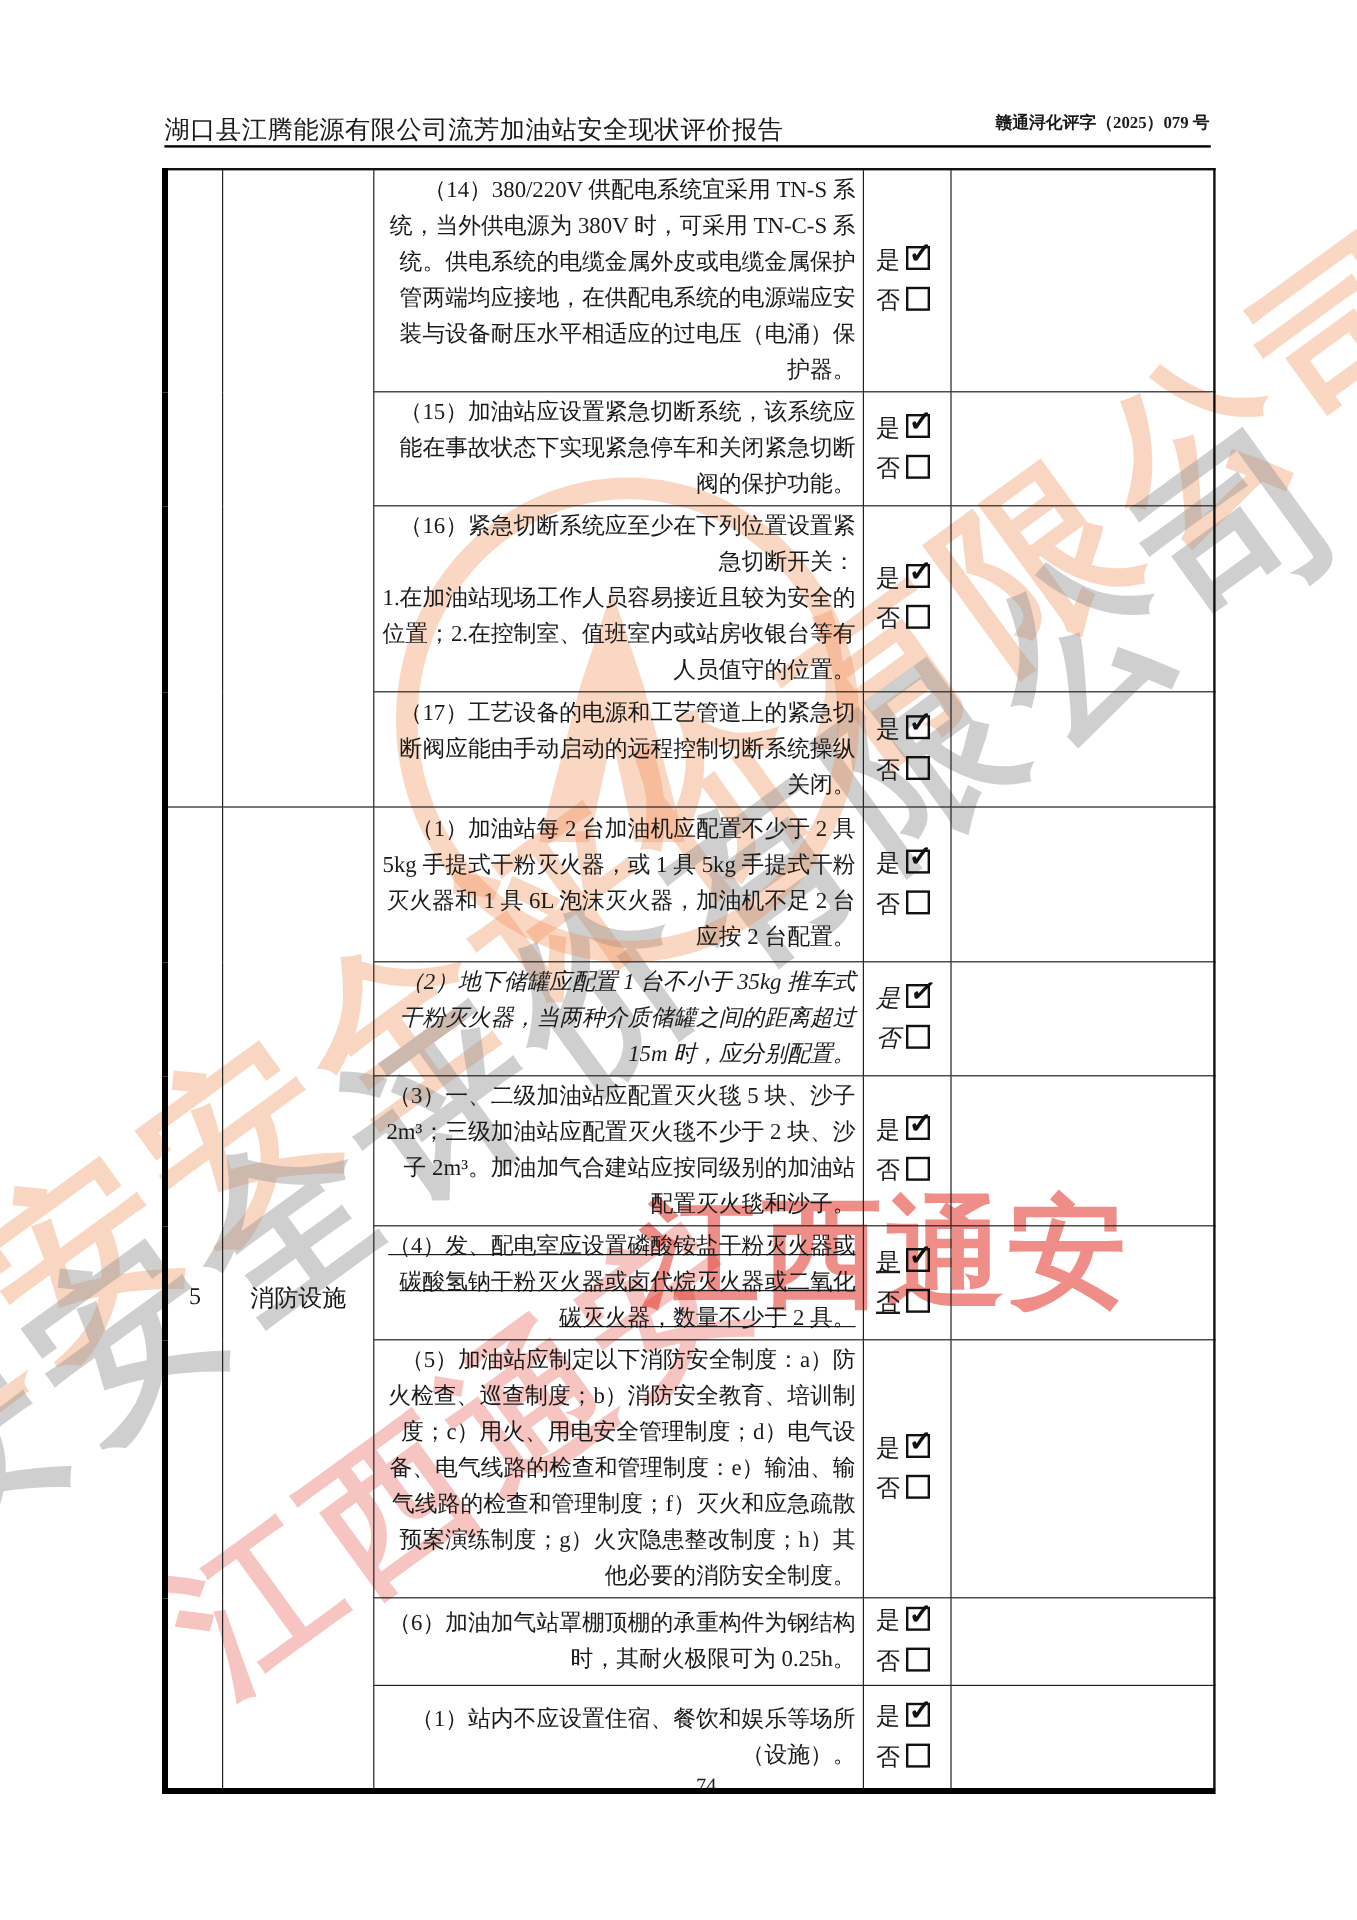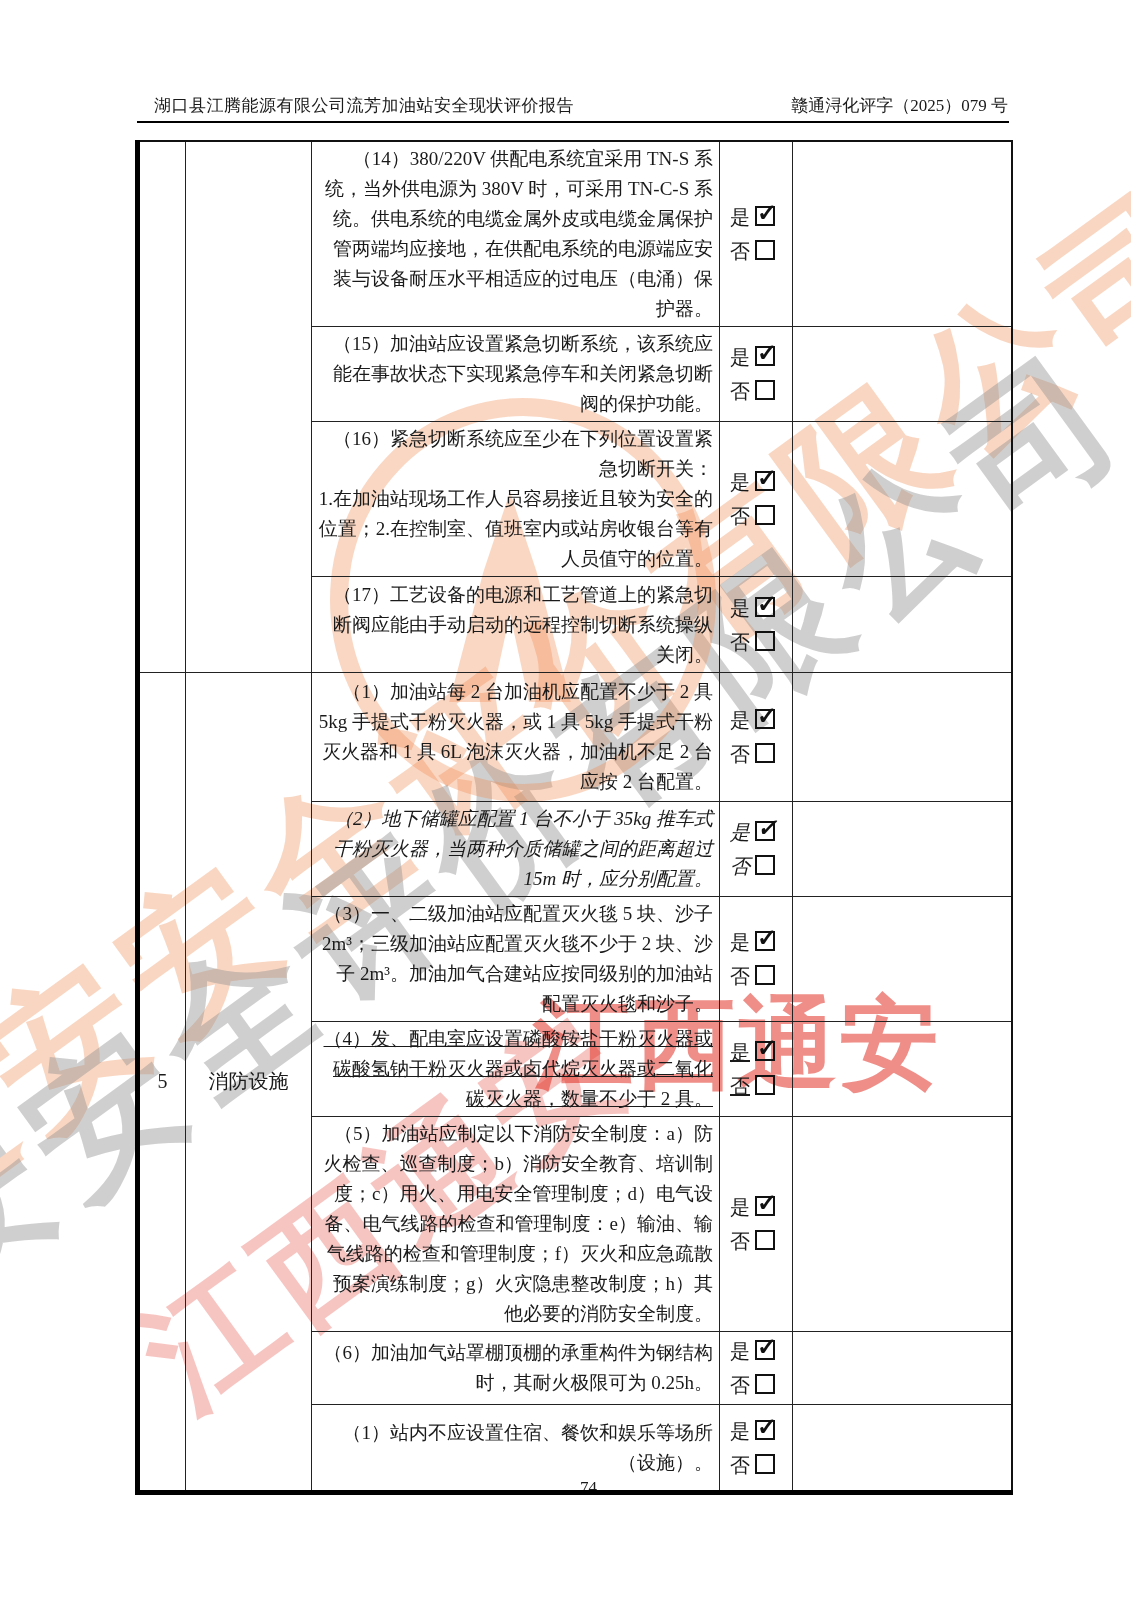--- a/index.html
+++ b/index.html
@@ -1,22 +1,22 @@
 <!DOCTYPE html>
 <html><head>
 <meta charset="utf-8">
 <style>
   html,body{margin:0;padding:0;background:#ffffff;}
   #page{
     position:relative;width:1131px;height:1600px;background:#fff;overflow:hidden;
     font-family:"Liberation Serif","DejaVu Serif",serif;color:#1a1a1a;
   }
   
-  .hdr-left{position:absolute;left:154px;top:94px;font-size:17px;letter-spacing:.5px;}
-  .hdr-right{position:absolute;top:94px;right:123px;font-size:17px;font-weight:400;}
+  .hdr-left{position:absolute;left:137px;top:94px;font-size:21px;letter-spacing:.5px;}
+  .hdr-right{position:absolute;top:94px;right:123px;font-size:14px;font-weight:700;}
   .hdr-rule{position:absolute;left:137px;top:121px;width:872px;height:2px;background:#000;}
   
   #wm{position:absolute;inset:0;z-index:0;pointer-events:none;}
   .wm-diag{position:absolute;white-space:nowrap;font-weight:700;transform-origin:left top;}
   .wm-orange-text{left:-450px;top:1300px;font-size:150px;letter-spacing:14px;transform:rotate(-36deg);opacity:.34;}
   .wm-grey-text{left:-545px;top:1465px;font-size:150px;letter-spacing:14px;transform:rotate(-36deg);opacity:.42;}
   .wm-red-diag{left:110px;top:1305px;font-size:130px;letter-spacing:10px;transform:rotate(-36deg);opacity:.28;}
   .wm-red-horiz{position:absolute;left:533px;top:978px;font-size:100px;font-weight:700;letter-spacing:2px;opacity:.55;white-space:nowrap;}
   .wm-ring{position:absolute;left:330px;top:398px;width:350px;height:368px;border-radius:50%;border:18px solid;opacity:.34;}
   .wm-flame{position:absolute;left:415px;top:492px;width:190px;height:210px;opacity:.34;

